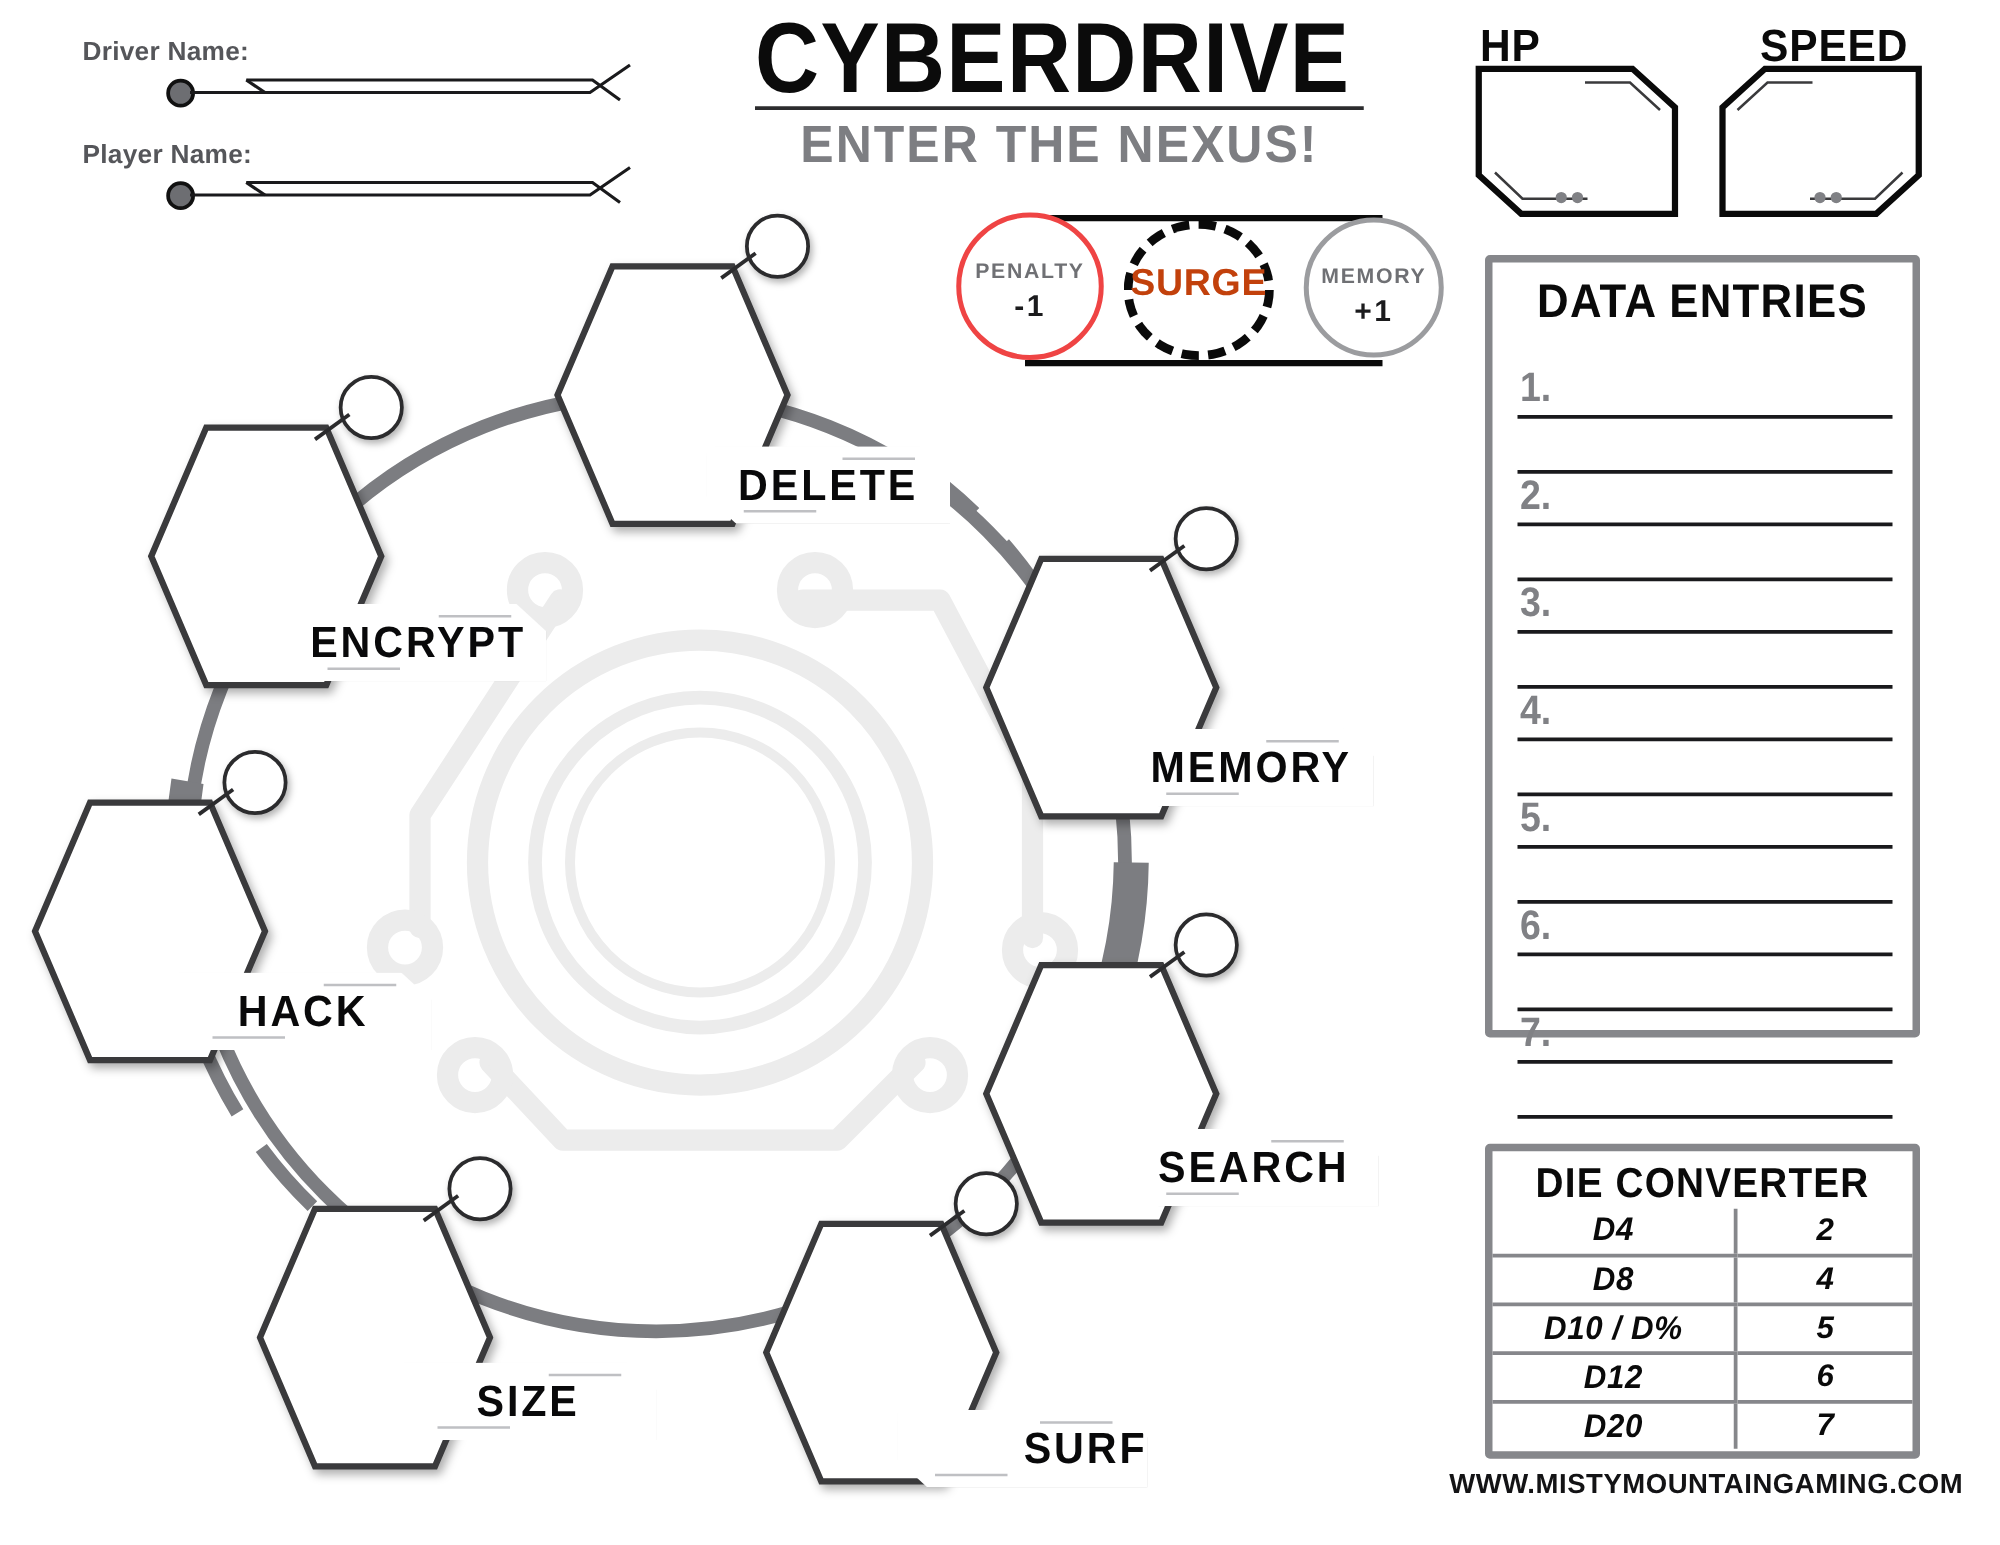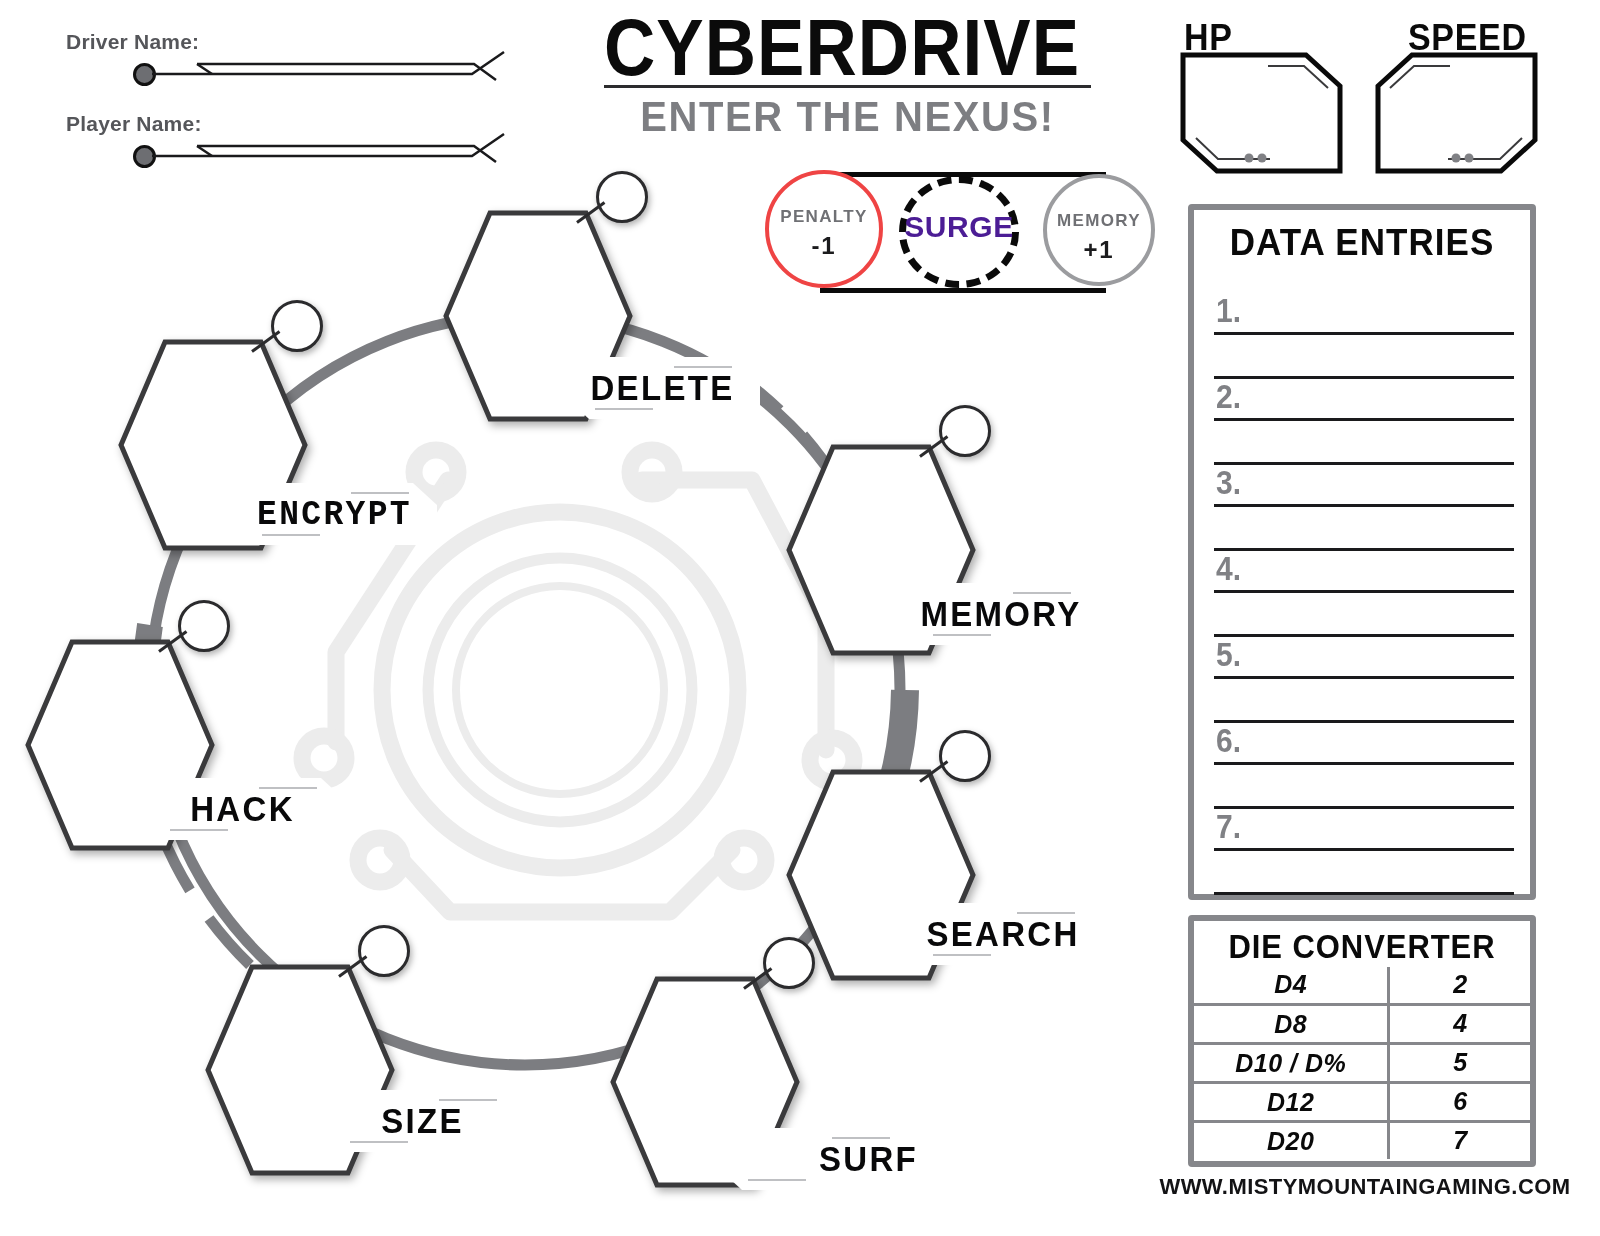--- a/index.html
+++ b/index.html
@@ -102,21 +102,21 @@
   .surge-cap-name { top: 33px; font-size: 17px; }
   .surge-cap-val  { top: 58px; font-size: 24px; color: #1b1b1d; }
   #surge-label {
     position: absolute;
     left: 134px; top: 40px;
     width: 120px;
     text-align: center;
     font-size: 30px;
     font-weight: bold;
     letter-spacing: 0.02em;
-    color: #4c1d95;
+    color: #c2410c;
   }
 
   
   .stat-cap {
     font-family: "Liberation Sans", sans-serif;
     font-weight: bold;
     font-size: 34px;
     letter-spacing: 0.02em;
     color: #0a0a0a;
     transform: scaleY(1.06);
@@ -320,21 +320,21 @@
   <div class="abs stat-box" style="left:1375px; top:52px;">
     <svg width="163" height="122" viewBox="0 0 163 122">
       <path d="M37 3 H 160 V 88 L 126 119 H 3 V 34 Z" fill="#fff" stroke="#0a0a0a" stroke-width="5"></path>
       <path d="M75 14 H 39 L 15 36" fill="none" stroke="#3a3a3c" stroke-width="2"></path>
       <path d="M147 86 L 125 107 H 73" fill="none" stroke="#3a3a3c" stroke-width="2"></path>
       <circle cx="81" cy="106" r="4.5" fill="#808185"></circle>
       <circle cx="94" cy="106" r="4.5" fill="#808185"></circle>
     </svg>
   </div>
 
-  <div class="abs panel" style="left:1188px; top:204px; width:348px; height:696px;">
+  <div class="abs panel" style="left:1188px; top:204px; width:348px; height:626px;">
     <div class="panel-title" id="data-title">DATA ENTRIES</div>
     <div id="entries-area" class="abs" style="left:0; top:52px; width:336px; height:630px;">
         <div class="entry-num" style="left: 22px; top: 32px;">1.</div>
         <div class="entry-line" style="left: 20px; width: 300px; top: 70px;"></div>
         <div class="entry-line" style="left: 20px; width: 300px; top: 114px;"></div>
         <div class="entry-num" style="left: 22px; top: 118px;">2.</div>
         <div class="entry-line" style="left: 20px; width: 300px; top: 156px;"></div>
         <div class="entry-line" style="left: 20px; width: 300px; top: 200px;"></div>
         <div class="entry-num" style="left: 22px; top: 204px;">3.</div>
         <div class="entry-line" style="left: 20px; width: 300px; top: 242px;"></div>
@@ -456,21 +456,21 @@
           <div class="tag-acc" style="left: 30px; bottom: 9px; width: 58px;"></div>
           <div class="tag-text">HACK</div>
         </div>
       </div>
       <div class="hexnode" style="left: 0px; top: 0px;">
         <svg class="hex" width="190" height="214" viewBox="0 0 190 214" style="left: 118px; top: 338px;">
           <path d="M47 4 H143 L187 107 L143 210 H47 L3 107 Z" fill="#ffffff" stroke="#3a3a3c" stroke-width="5"></path>
         </svg>
         <div class="hexcircle" style="left: 271px; top: 300px;"></div>
         <div class="hexstem" style="left: 252px; top: 350px;"></div>
-        <div class="tag" style="left: 232px; top: 483px; width: 205px; clip-path: polygon(0px 0px, calc(100% - 24px) 0px, 100% 22px, 100% 100%, 24px 100%, 0px calc(100% - 22px)); font-family: Liberation Mono, monospace;">
+        <div class="tag" style="left: 232px; top: 483px; width: 205px; clip-path: polygon(0px 0px, calc(100% - 24px) 0px, 100% 22px, 100% 100%, 24px 100%, 0px calc(100% - 22px));">
           <div class="tag-acc" style="right: 28px; top: 9px; width: 58px;"></div>
           <div class="tag-acc" style="left: 30px; bottom: 9px; width: 58px;"></div>
           <div class="tag-text">ENCRYPT</div>
         </div>
       </div>
     </div>
 
 </div>
 
 </body></html>

